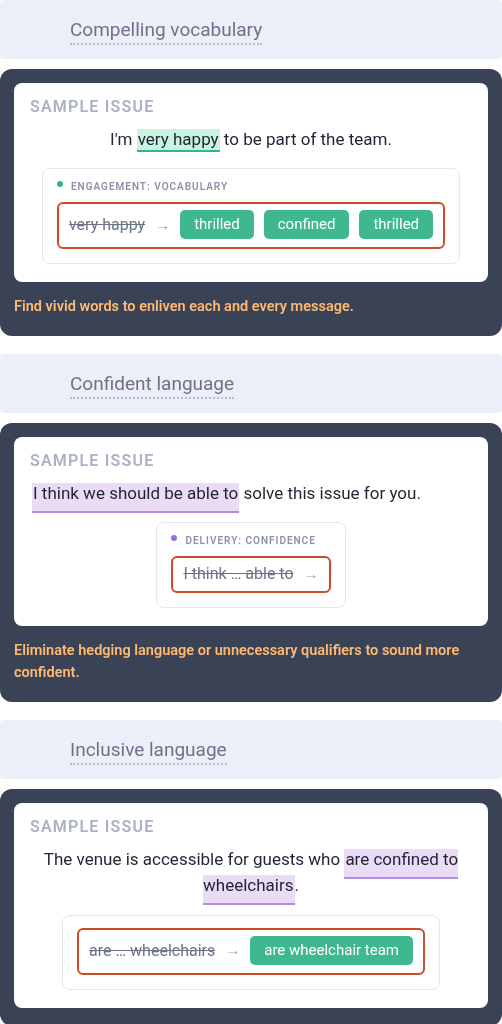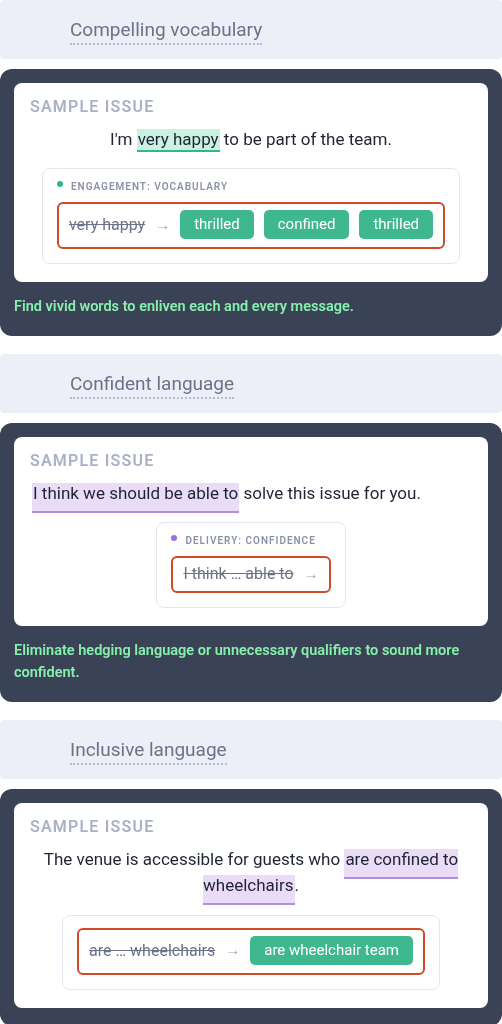--- a/index.html
+++ b/index.html
@@ -107,21 +107,21 @@
   .chip {
     background: #3fb890;
     color: #ffffff;
     padding: 7px 14px;
     border-radius: 5px;
     font-size: 15px;
     line-height: 1;
     white-space: nowrap;
   }
   .caption {
-    color: #86efac;
+    color: #fdba74;
     font-size: 14.5px;
     font-weight: 600;
     line-height: 1.5;
     margin-top: 14px;
   }
 </style>
 </head>
 <body>
 
 <div class="section">

